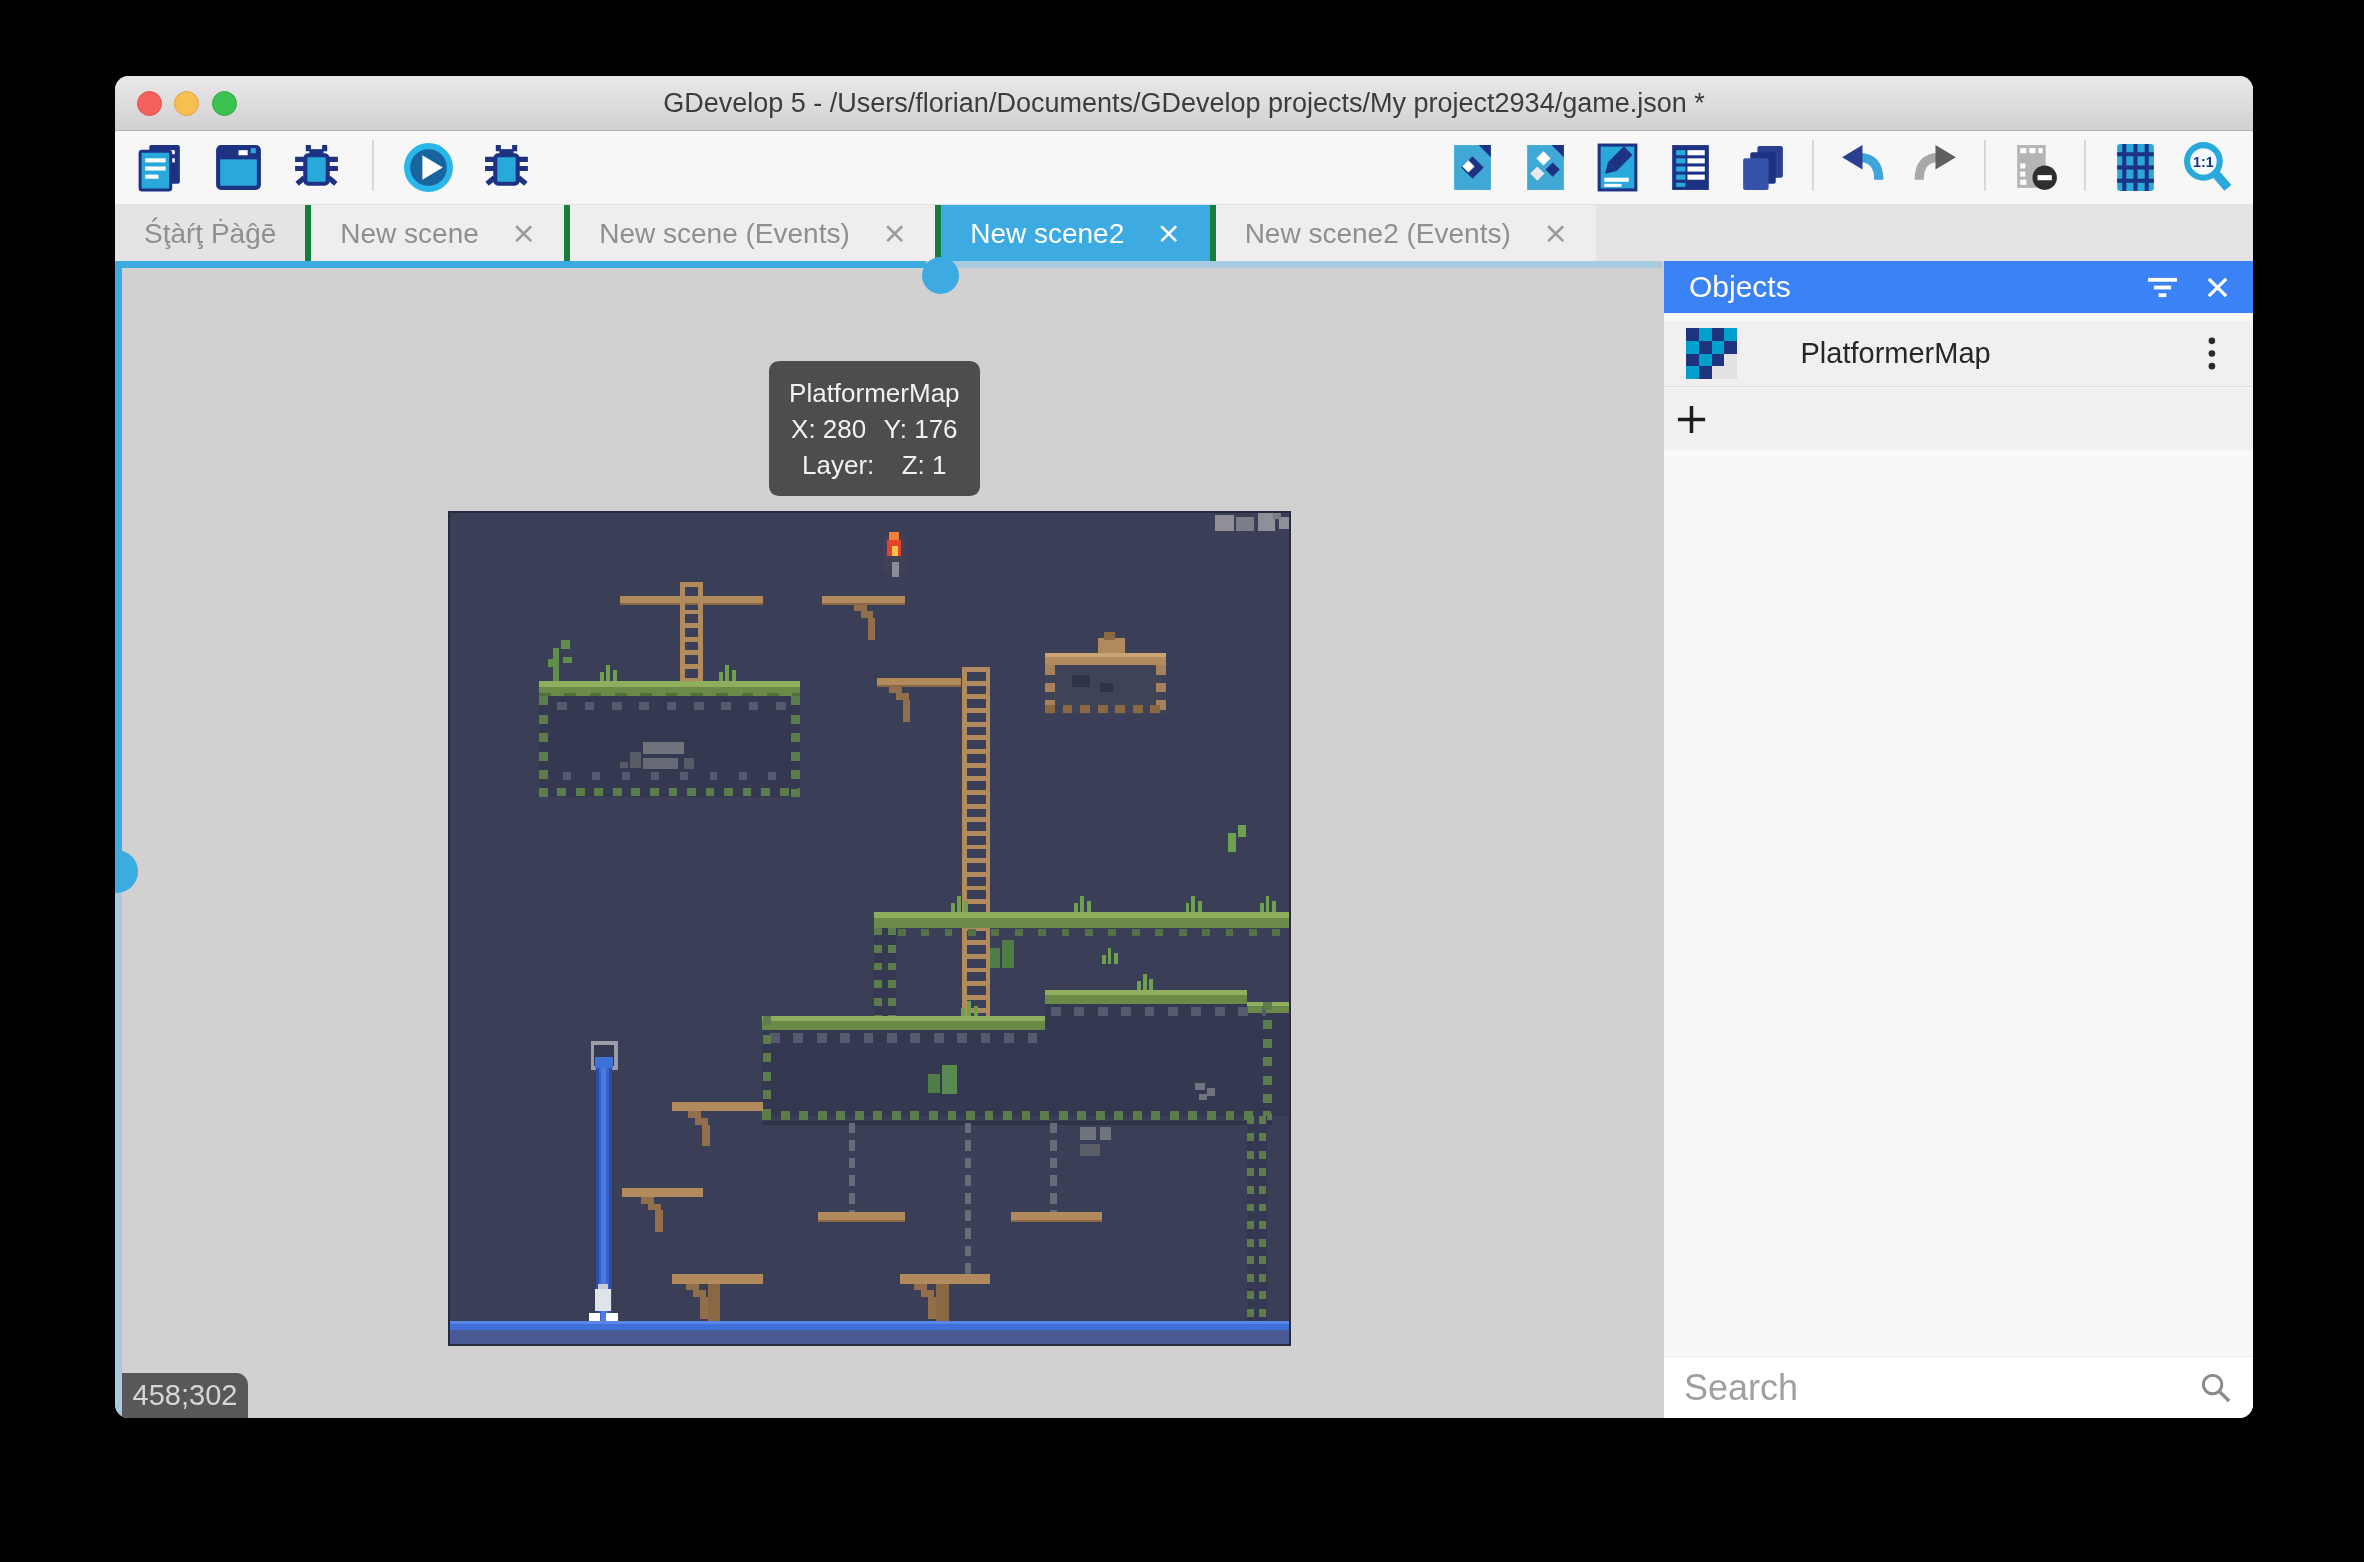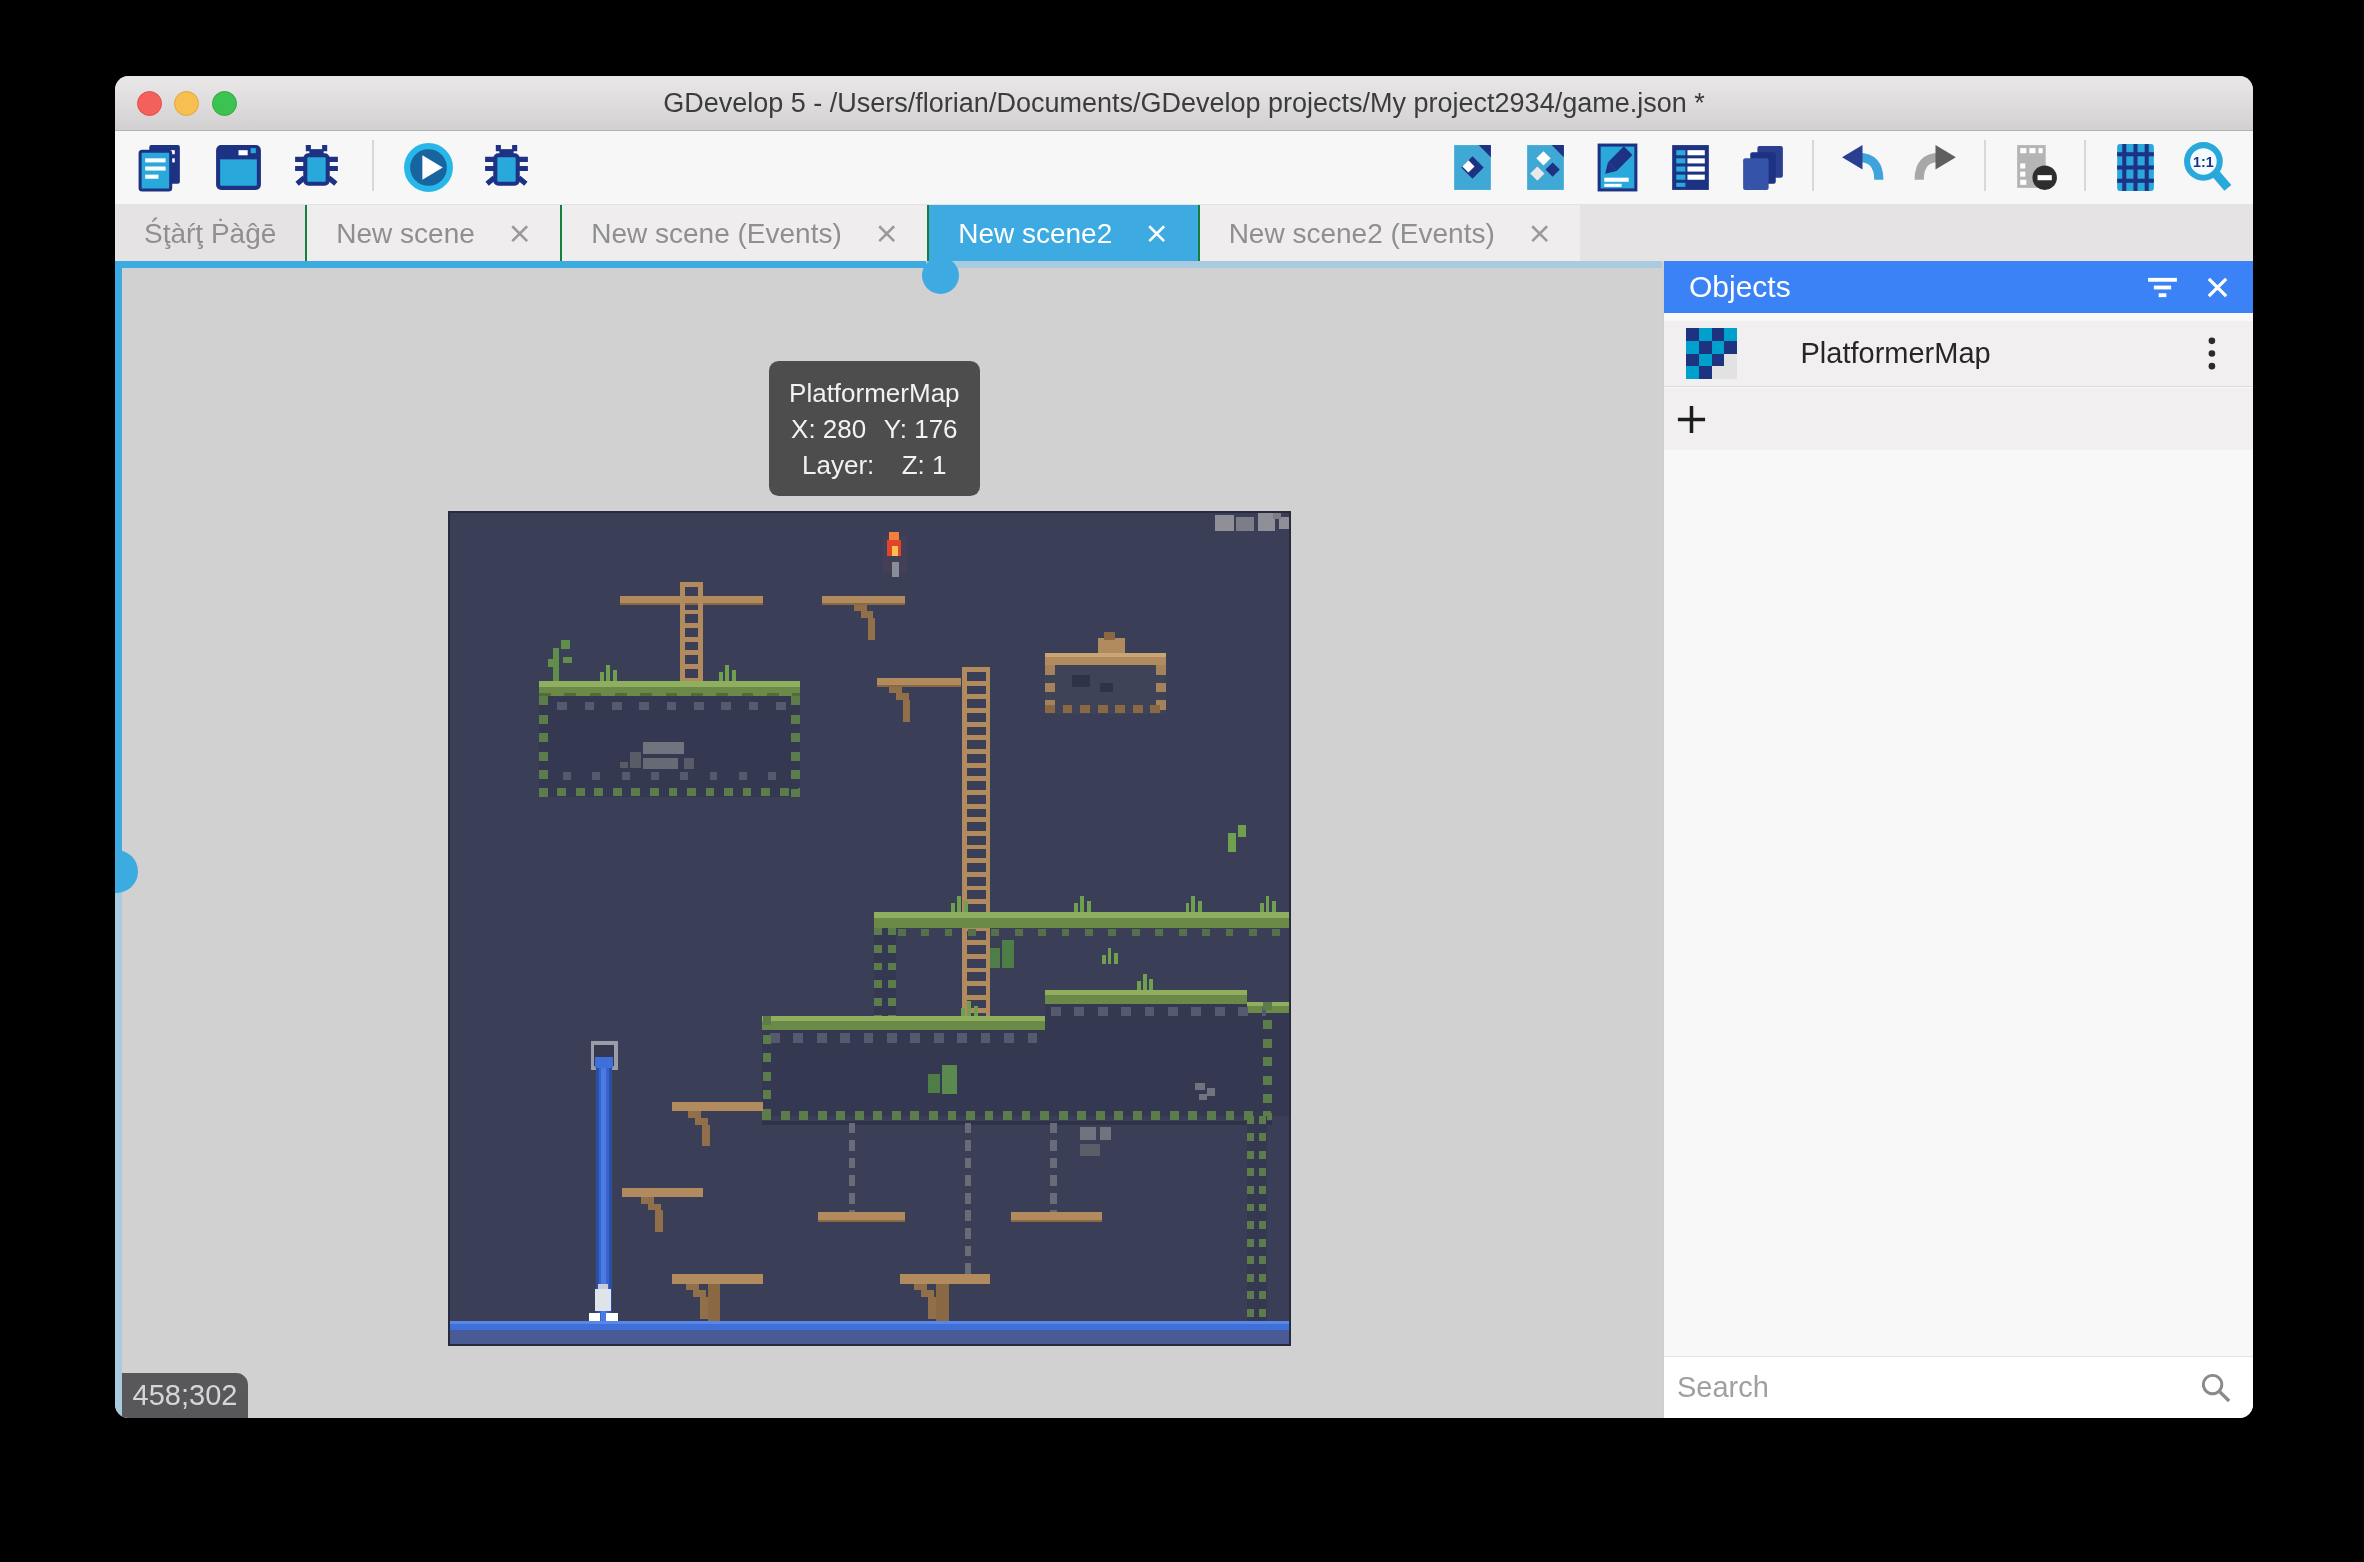--- a/index.html
+++ b/index.html
@@ -20,21 +20,21 @@
   
   .toolbar{position:absolute;left:0;top:55px;right:0;height:74px;background:#f7f7f7;
     border-bottom:1px solid #e4e2e2;display:flex;align-items:center;justify-content:space-between;padding:0 17.6px;}
   .tbgroup{display:flex;gap:23.4px;}
   .tbtn{width:55px;height:55px;display:flex;align-items:center;justify-content:center;cursor:pointer;}
   .tbtn svg{width:53px;height:53px;}
   .tsep{width:2px;height:51px;background:#d9d7d7;margin:0 3.9px;}
   
   .tabbar{position:absolute;left:0;top:129px;right:0;height:57px;background:#e5e3e3;display:flex;}
   .tab{height:57px;display:flex;align-items:center;justify-content:space-between;
-    padding:0 29px;background:#efeded;color:#8f8f8f;font-size:28px;cursor:pointer;border-left:2px solid #15803d;}
+    padding:0 29px;background:#efeded;color:#8f8f8f;font-size:28px;cursor:pointer;border-left:6px solid #15803d;}
   .tab:first-child{background:#e5e3e3;border-left:none;justify-content:center;}
   .tab .x{width:23.4px;height:23.4px;margin-left:33px;color:#9a9a9a;flex:0 0 auto;}
   .tab.active{background:#3dabe2;color:#fff;}
   .tab.active .x{color:#fff;}
   
   .pane-line-a{position:absolute;left:0;top:185px;width:811px;height:6.8px;background:#3babe0;z-index:5;}
   .pane-line-b{position:absolute;left:811px;top:185px;width:736px;height:6.8px;background:#a8cbdf;z-index:5;}
   .pane-bump{position:absolute;left:807px;top:181px;width:37px;height:37px;border-radius:50%;background:#3dabe2;z-index:6;}
   .pane-left-a{position:absolute;left:0;top:185px;width:6.8px;height:607px;background:#3babe0;z-index:5;}
   .pane-left-b{position:absolute;left:0;top:792px;width:6.8px;height:550px;background:#a8cbdf;z-index:5;}
@@ -57,21 +57,21 @@
   .phbtn{width:55px;height:55px;display:flex;align-items:center;justify-content:center;cursor:pointer;}
   .obj-row{position:absolute;left:0;top:60px;right:0;height:66px;background:#f1efef;border-bottom:1px solid #dddbdb;
     display:flex;align-items:center;cursor:pointer;}
   .obj-thumb{width:51px;height:51px;margin-left:21.5px;}
   .obj-label{font-size:29px;color:#262626;margin-left:64px;flex:1;}
   .add-row{position:absolute;left:0;top:127px;right:0;height:62px;background:#f1efef;display:flex;
     align-items:center;cursor:pointer;}
   .add-label{flex:1;text-align:center;font-size:29px;color:#8e8e8e;padding-left:59px;}
   .search-row{position:absolute;left:0;bottom:0;right:0;height:62px;background:#fff;border-top:1px solid #e6e4e4;
     display:flex;align-items:center;border-bottom-right-radius:13.7px;}
-  .search-input{flex:1;border:none;outline:none;font-size:29px;color:#555;margin-left:11px;background:transparent;
+  .search-input{flex:1;border:none;outline:none;font-size:36px;color:#555;margin-left:18px;background:transparent;
     font-family:"Liberation Sans", sans-serif;}
   .search-input::placeholder{color:#a0a0a0;}
   .sicon{margin-right:21.5px;}
 </style>
 </head>
 <body>
 
 <div class="window">
 
   <div class="titlebar">

